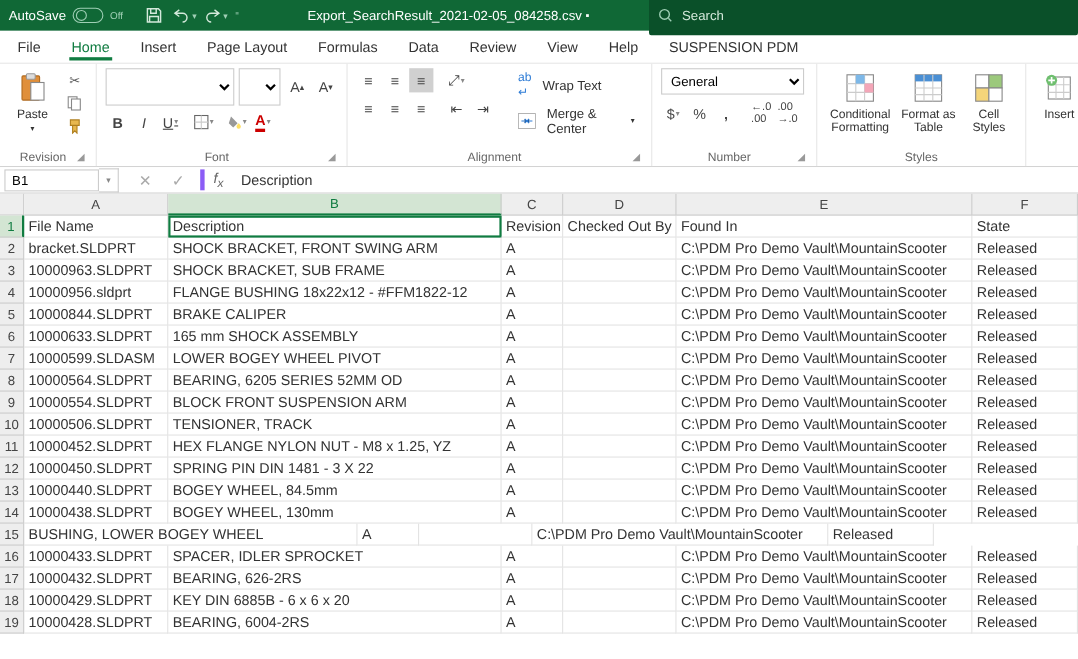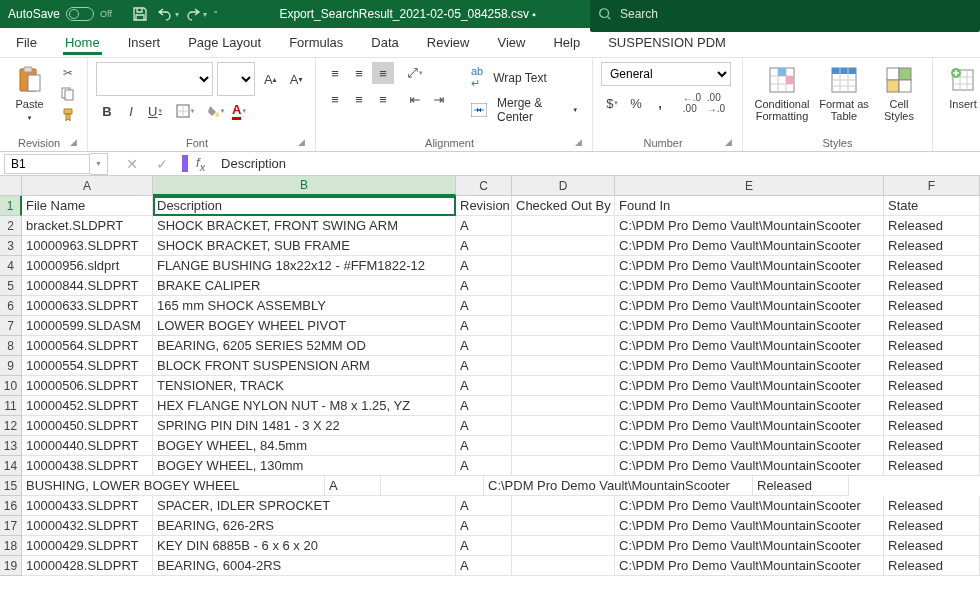--- a/index.html
+++ b/index.html
@@ -37,21 +37,21 @@
 .dialog-launcher{font-size:9px;color:#999;text-align:right;padding-right:2px}
 .group-head{display:flex;justify-content:space-between;align-items:center}
 .wrap-btn{display:flex;align-items:center;gap:10px;font-size:12px;padding:2px 6px;border:1px solid transparent}
 .num-sel{border:1px solid #ccc;height:24px;font-size:12px;padding:2px 4px;background:#fff;width:130px}
 .styles-btns{display:flex;gap:2px}
 .name-box-row{height:24px;background:#fff;display:flex;align-items:center;border-bottom:1px solid #cfcfcf}
 .name-box{border:1px solid #ccc;padding:2px 6px;font-size:12px;width:86px;margin-left:4px;background:#fff}
 .name-caret{border:1px solid #ccc;border-left:none;width:18px;height:22px;display:flex;align-items:center;justify-content:center;font-size:8px;color:#888}
 .fx-bar{display:flex;align-items:center;gap:10px;padding-left:14px;flex:1}
 .fx-btn{color:#aaa;font-size:14px;width:20px;text-align:center}
-.fx-lbl{font-style:italic;font-size:13px;color:#666;border-left:6px solid #8b5cf6;padding-left:8px}
+.fx-lbl{font-style:italic;font-size:13px;color:#666;border-left:4px solid #8b5cf6;padding-left:8px}
 .fx-val{font-size:13px;color:#333;padding-left:6px}
 .sheet{display:flex;height:calc(599px - 28px - 30px - 94px - 24px);overflow:hidden}
 .corner{width:22px;height:20px;background:#eee;border-right:1px solid #ccc;border-bottom:1px solid #ccc;flex-shrink:0}
 .col-headers{display:flex;height:20px;background:#eee}
 .colh{border-right:1px solid #ccc;border-bottom:1px solid #ccc;display:flex;align-items:center;justify-content:center;font-size:12px;color:#444;flex-shrink:0}
 .colh.sel{background:#d3e5d3;border-bottom:2px solid #107c41;color:#107c41}
 .row-headers{width:22px;background:#eee;flex-shrink:0}
 .rowh{height:20px;border-right:1px solid #ccc;border-bottom:1px solid #ccc;display:flex;align-items:center;justify-content:center;font-size:12px;color:#444}
 .rowh.sel{background:#d3e5d3;border-right:2px solid #107c41;color:#107c41}
 .grid-body{flex:1;overflow:hidden}

